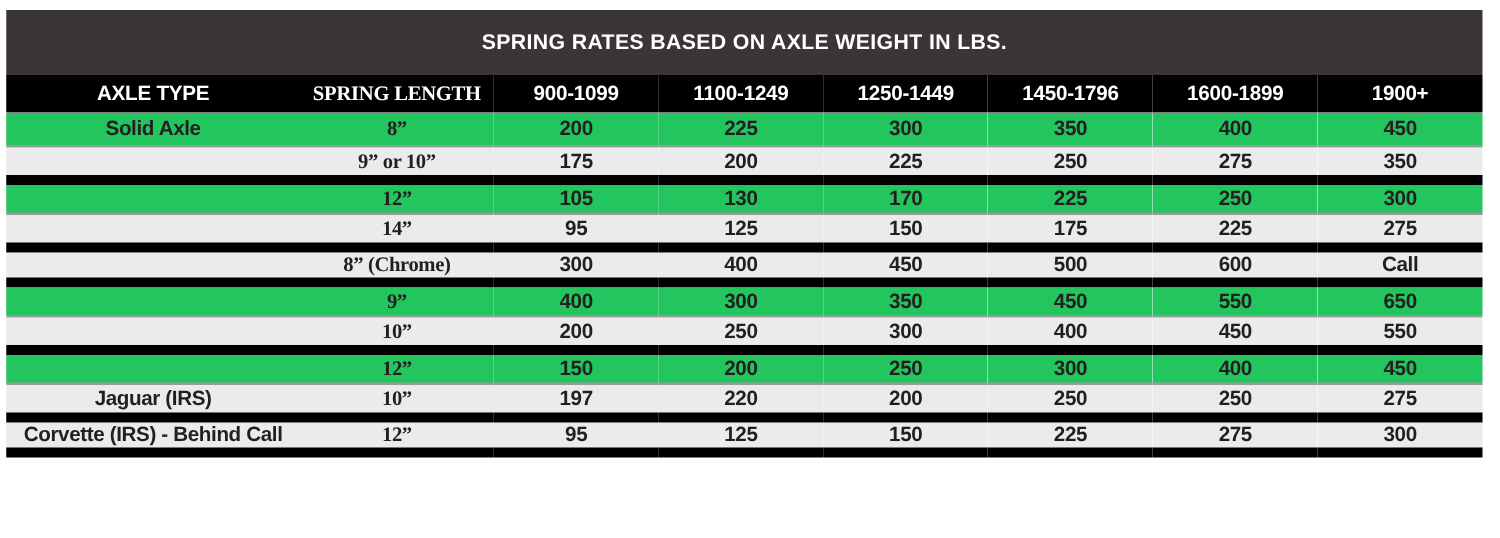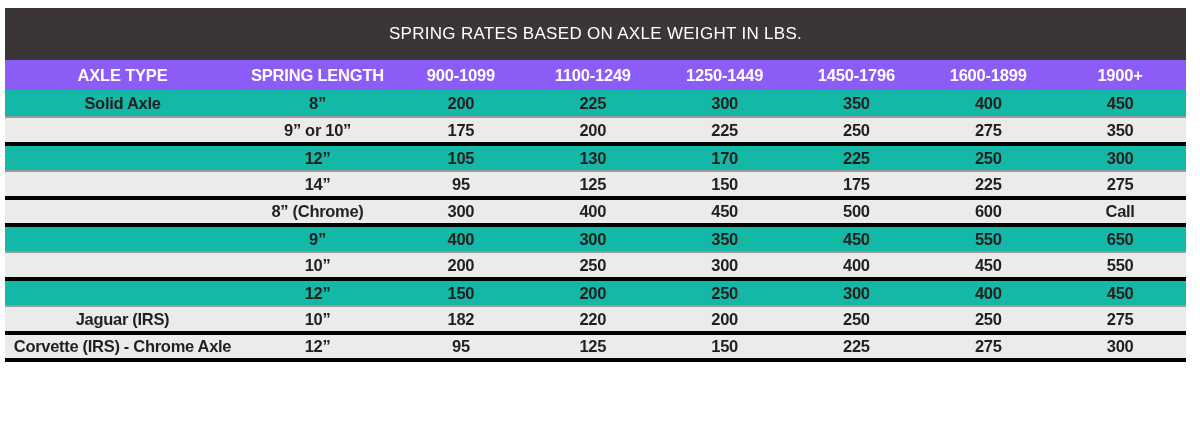--- a/index.html
+++ b/index.html
@@ -16,52 +16,52 @@
     width: 1181px;
     margin: 8px 14px 0 5px;
   }
   .title-bar {
     height: 52px;
     background: #3B3538;
     color: #ffffff;
     display: flex;
     align-items: center;
     justify-content: center;
-    font-weight: normal;
+    font-weight: bold;
     font-size: 17px;
     letter-spacing: 0.3px;
   }
   table {
     width: 100%;
     border-collapse: collapse;
     table-layout: fixed;
   }
   thead tr {
-    background: #8b5cf6;
+    background: #000000;
     height: 30px;
   }
   thead th {
     color: #ffffff;
     font-weight: bold;
     font-size: 16.5px;
     letter-spacing: -0.2px;
     text-align: center;
     vertical-align: middle;
     padding: 0;
   }
   th:nth-child(1), td:nth-child(1) { width: 235px; }
-  th:nth-child(2), td:nth-child(2) { width: 155px; }
+  th:nth-child(2), td:nth-child(2) { width: 155px; font-family: Liberation Serif, serif; }
   tbody tr {
     height: 27px;
-    background: #14b8a6;
+    background: #22c55e;
   }
   tbody tr.alt {
     background: #EBEBEB;
     border-top: 2px solid #9A9A9A;
-    border-bottom: 4px solid #000000;
+    border-bottom: 8px solid #000000;
   }
   tbody td {
     color: #231F20;
     font-weight: bold;
     font-size: 16.5px;
     letter-spacing: -0.3px;
     text-align: center;
     vertical-align: middle;
     padding: 0;
     white-space: nowrap;
@@ -165,29 +165,29 @@
           <td>150</td>
           <td>200</td>
           <td>250</td>
           <td>300</td>
           <td>400</td>
           <td>450</td>
         </tr>
         <tr class="alt">
           <td>Jaguar (IRS)</td>
           <td>10”</td>
-          <td>182</td>
+          <td>197</td>
           <td>220</td>
           <td>200</td>
           <td>250</td>
           <td>250</td>
           <td>275</td>
         </tr>
         <tr class="alt">
-          <td>Corvette (IRS) - Chrome Axle</td>
+          <td>Corvette (IRS) - Behind Call</td>
           <td>12”</td>
           <td>95</td>
           <td>125</td>
           <td>150</td>
           <td>225</td>
           <td>275</td>
           <td>300</td>
         </tr>
       </tbody>
   </table>

